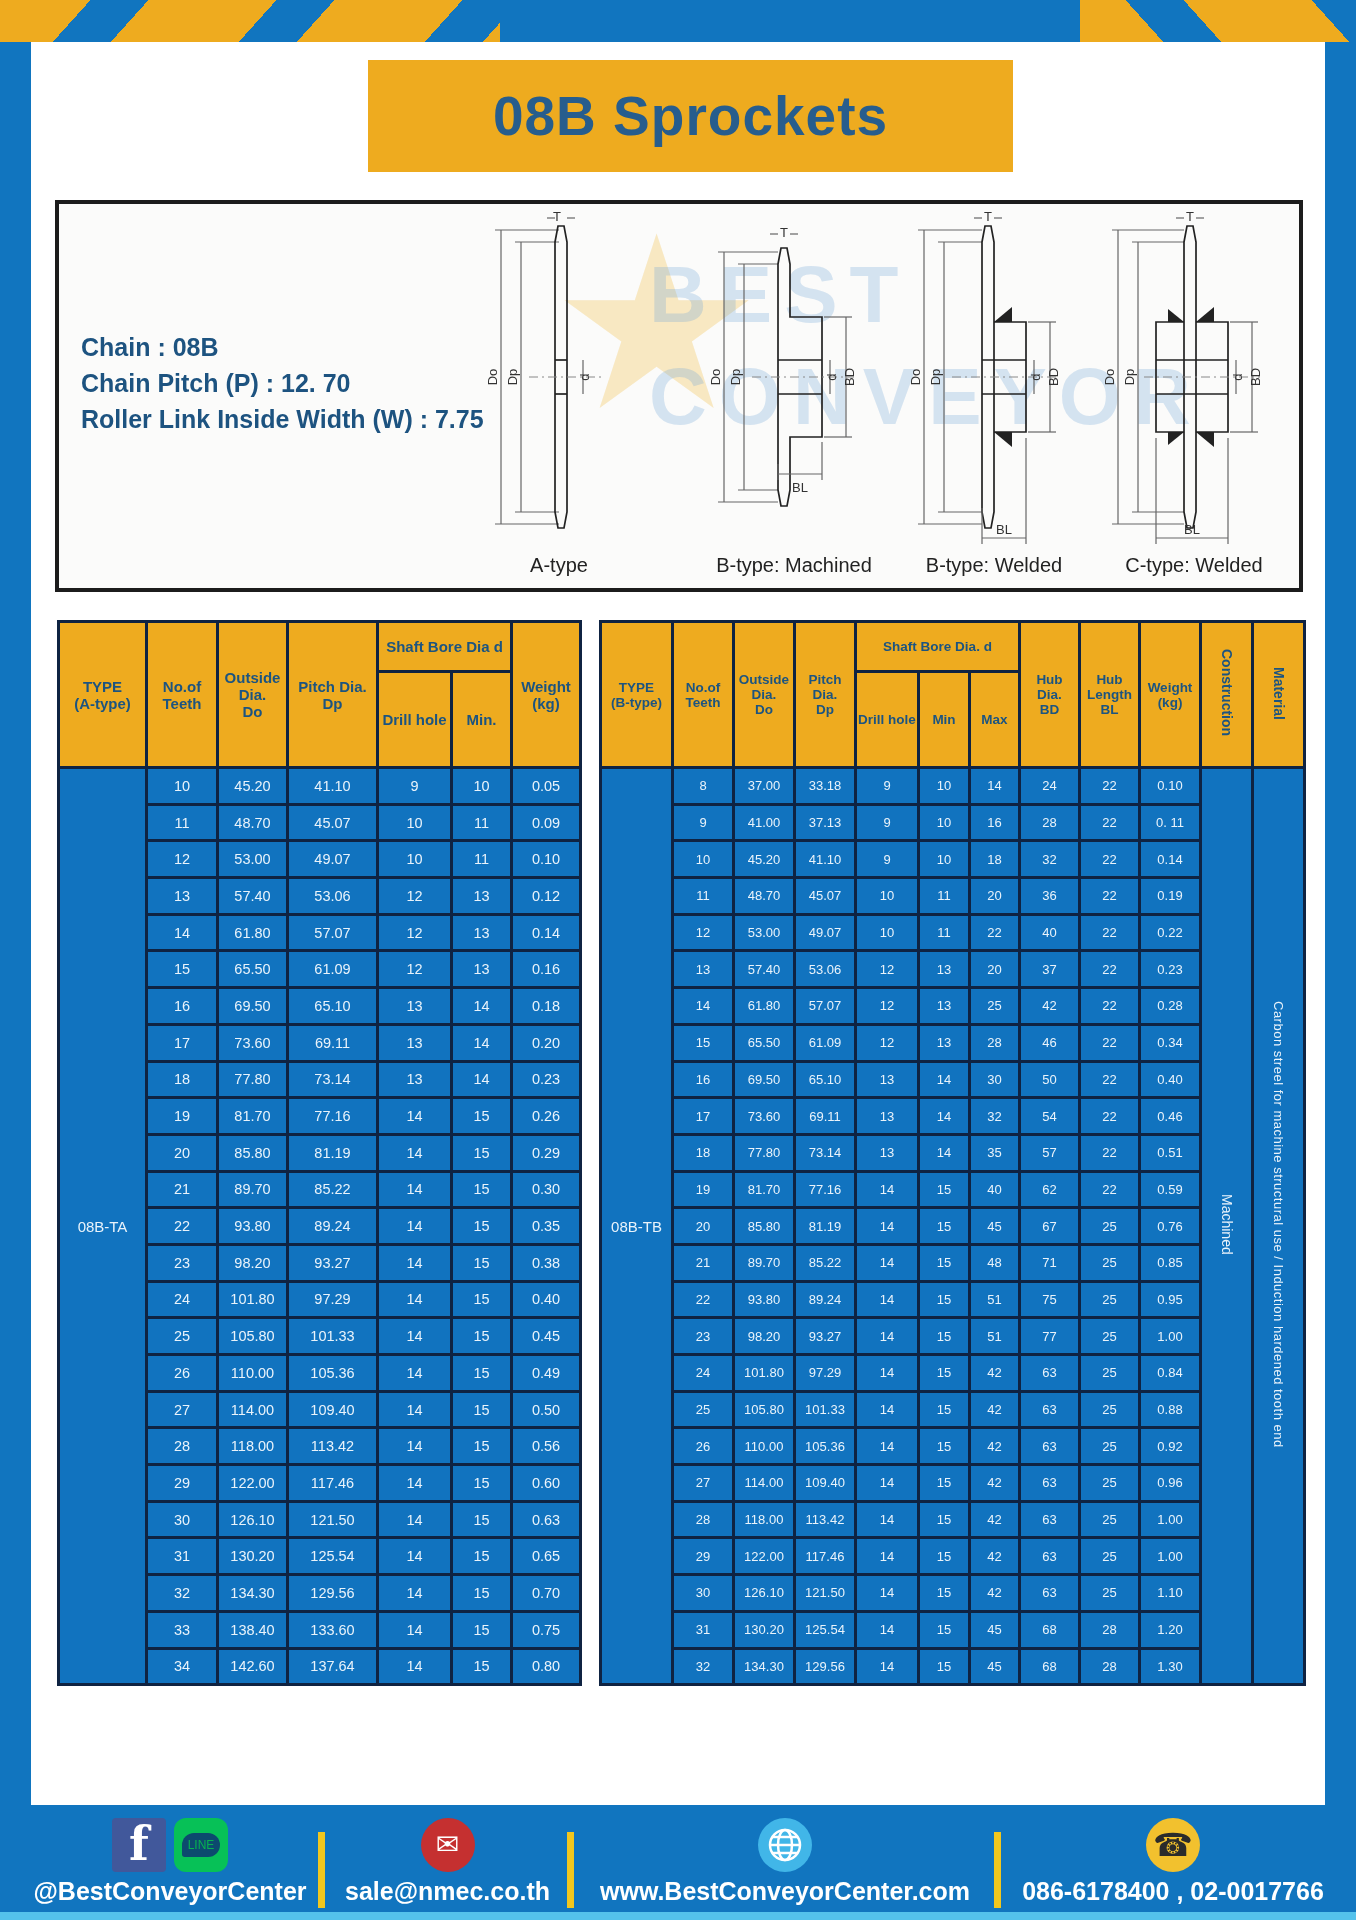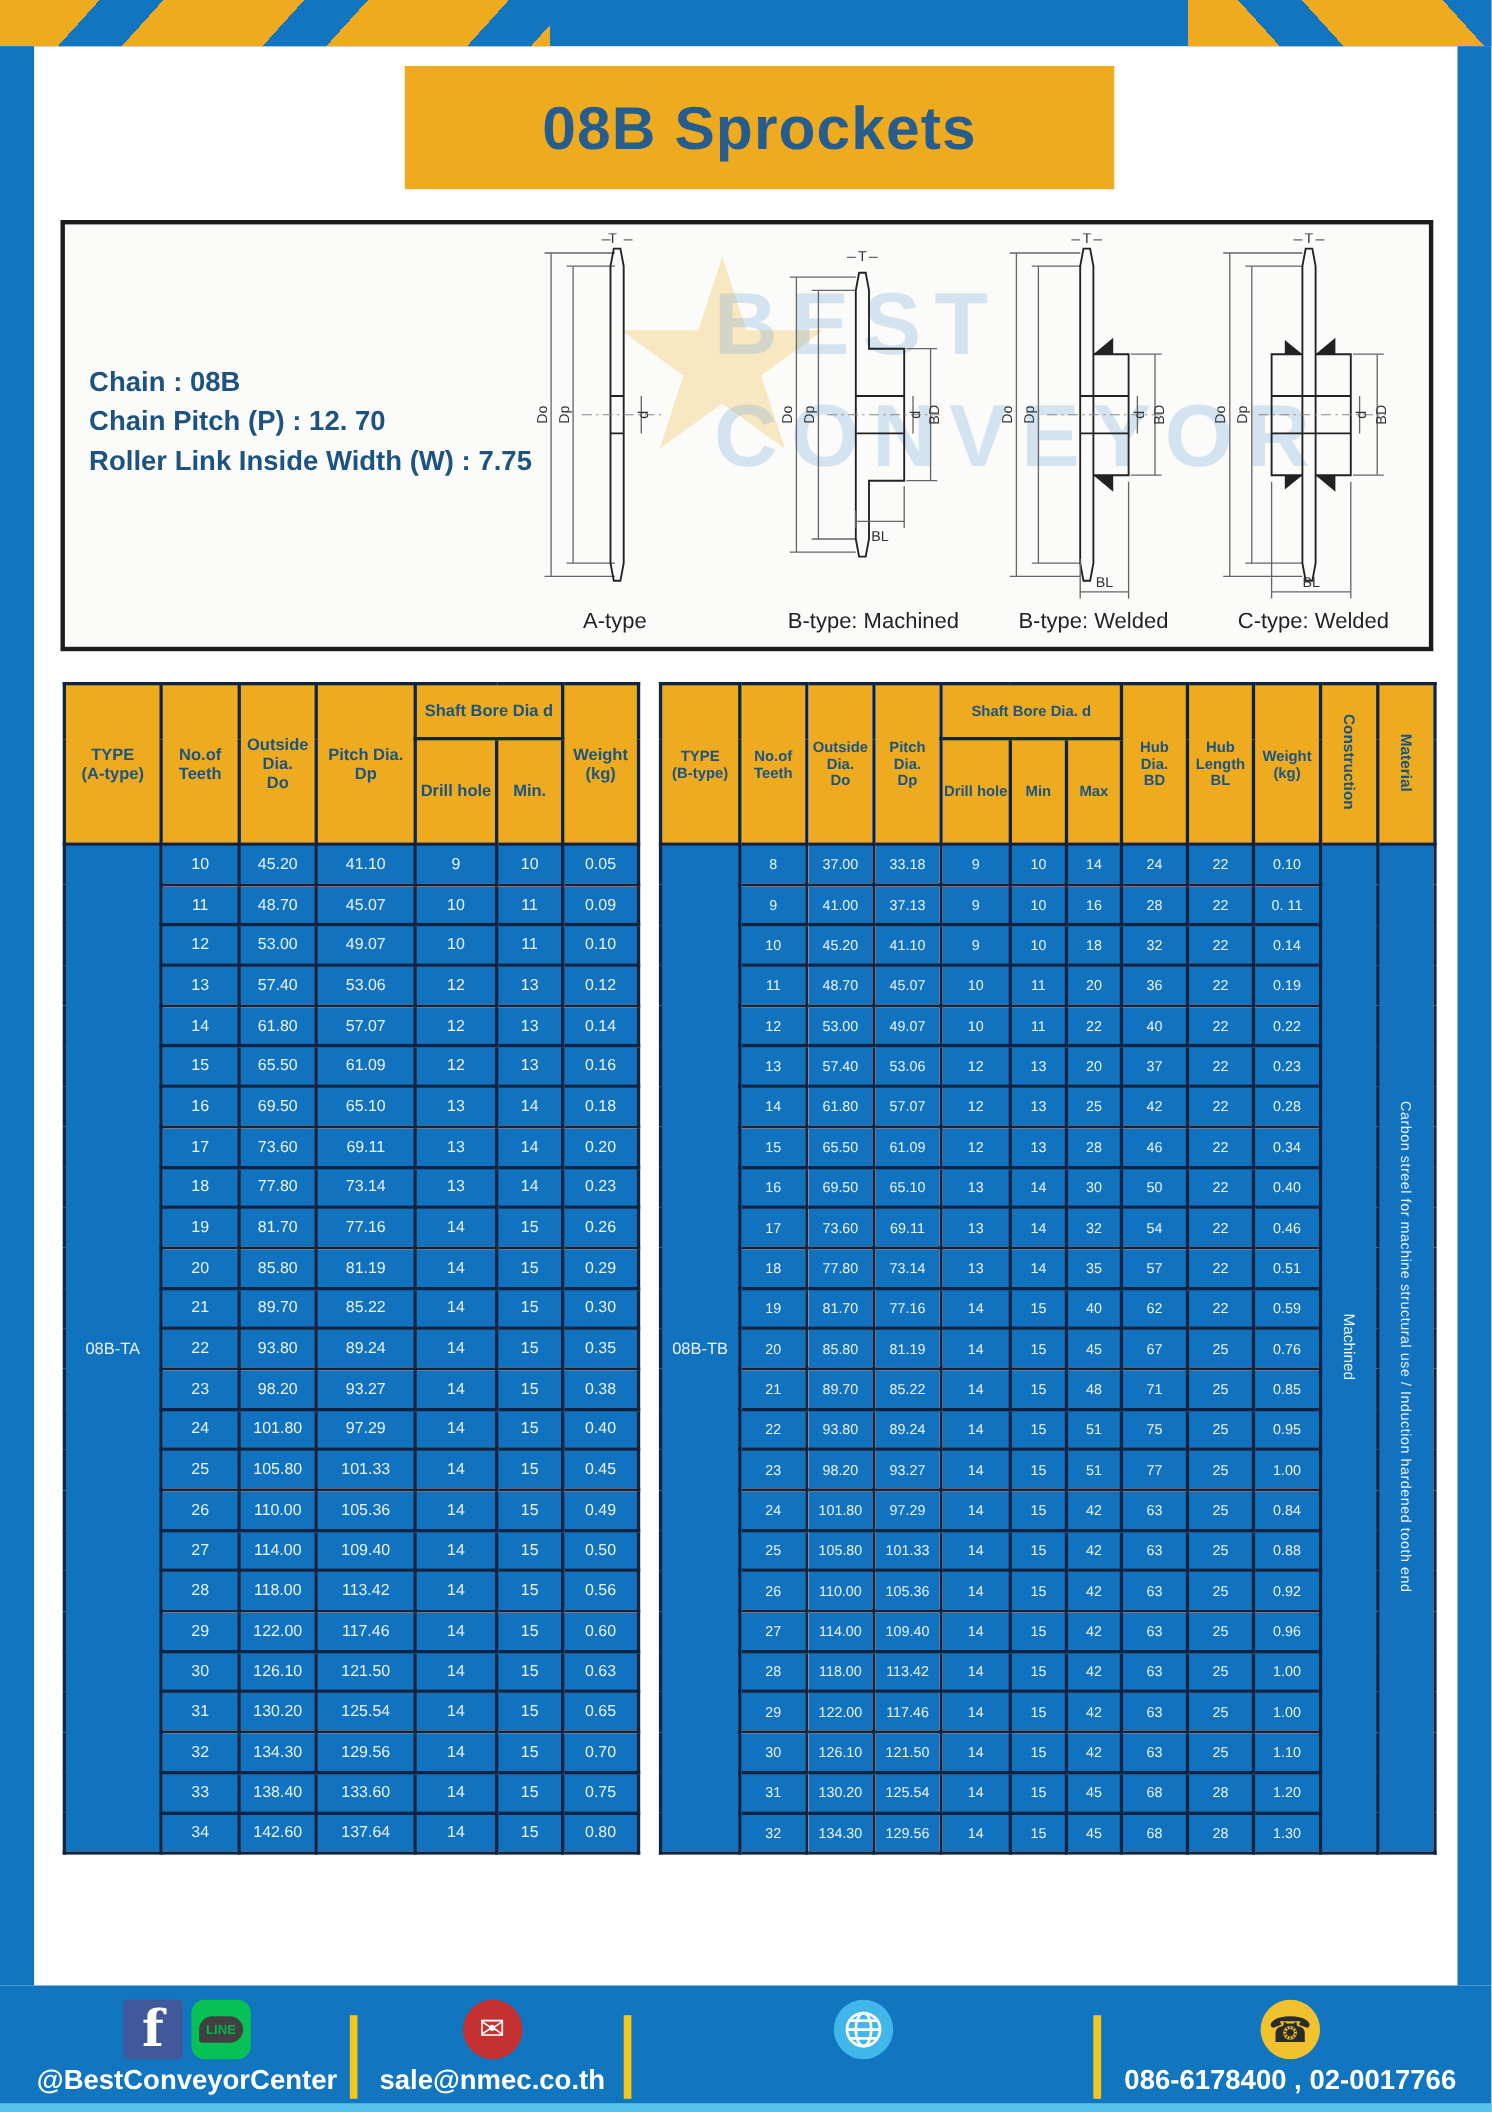--- a/index.html
+++ b/index.html
@@ -67,22 +67,22 @@
   .f-sec .f-label{color:#ffffff;font-weight:bold;font-size:25px;white-space:nowrap;}
   .sec-1{left:20px;width:300px;} .sec-2{left:330px;width:235px;}
   .sec-3{left:580px;width:410px;} .sec-4{left:1008px;width:330px;}
   .f-div{position:absolute;top:1832px;width:7px;height:76px;background:#f2c71e;}
   .div-1{left:318px;} .div-2{left:567px;} .div-3{left:994px;}
   .icon-row{display:flex;gap:8px;}
   .fb-icon{width:54px;height:54px;background:#41589b;color:#fff;border-radius:4px;
     font-family:"DejaVu Serif",serif;font-weight:bold;font-size:46px;line-height:52px;text-align:center;}
   .line-icon{width:54px;height:54px;background:#07c157;border-radius:12px;
     display:flex;align-items:center;justify-content:center;}
-  .line-bubble{background:#404040;border-radius:13px 13px 13px 3px;padding:5px 6px;
-    color:#07b150;font-weight:bold;font-size:12px;}
+  .line-bubble{background:#0c4a6e;border-radius:13px 13px 13px 3px;padding:5px 6px;
+    color:#07b150;font-weight:normal;font-size:12px;}
   .email-icon{width:54px;height:54px;background:#c53030;border-radius:50%;color:#fff;
     font-size:28px;line-height:54px;text-align:center;}
   .globe-icon{width:54px;height:54px;background:#41b6e8;border-radius:50%;
     display:flex;align-items:center;justify-content:center;}
   .phone-icon{width:54px;height:54px;background:#f2c12e;border-radius:50%;color:#2b2b2b;
     font-size:32px;line-height:54px;text-align:center;}
 </style>
 </head>
 <body>
 
@@ -827,20 +827,21 @@
   <div class="f-sec sec-3">
     <div class="globe-icon">
       <svg width="40" height="40" viewBox="0 0 40 40">
         <circle cx="20" cy="20" r="15" fill="none" stroke="#ffffff" stroke-width="2.5"></circle>
         <ellipse cx="20" cy="20" rx="7" ry="15" fill="none" stroke="#ffffff" stroke-width="2.5"></ellipse>
         <line x1="5" y1="20" x2="35" y2="20" stroke="#ffffff" stroke-width="2.5"></line>
         <line x1="7" y1="12" x2="33" y2="12" stroke="#ffffff" stroke-width="2.5"></line>
         <line x1="7" y1="28" x2="33" y2="28" stroke="#ffffff" stroke-width="2.5"></line>
       </svg>
     </div>
+    <div class="f-label">www.BestConveyorCenter.com</div>
   </div>
   <div class="f-div div-3"></div>
 
   <div class="f-sec sec-4">
     <div class="phone-icon">☎</div>
     <div class="f-label">086-6178400 , 02-0017766</div>
   </div>
 
 </div>
 

